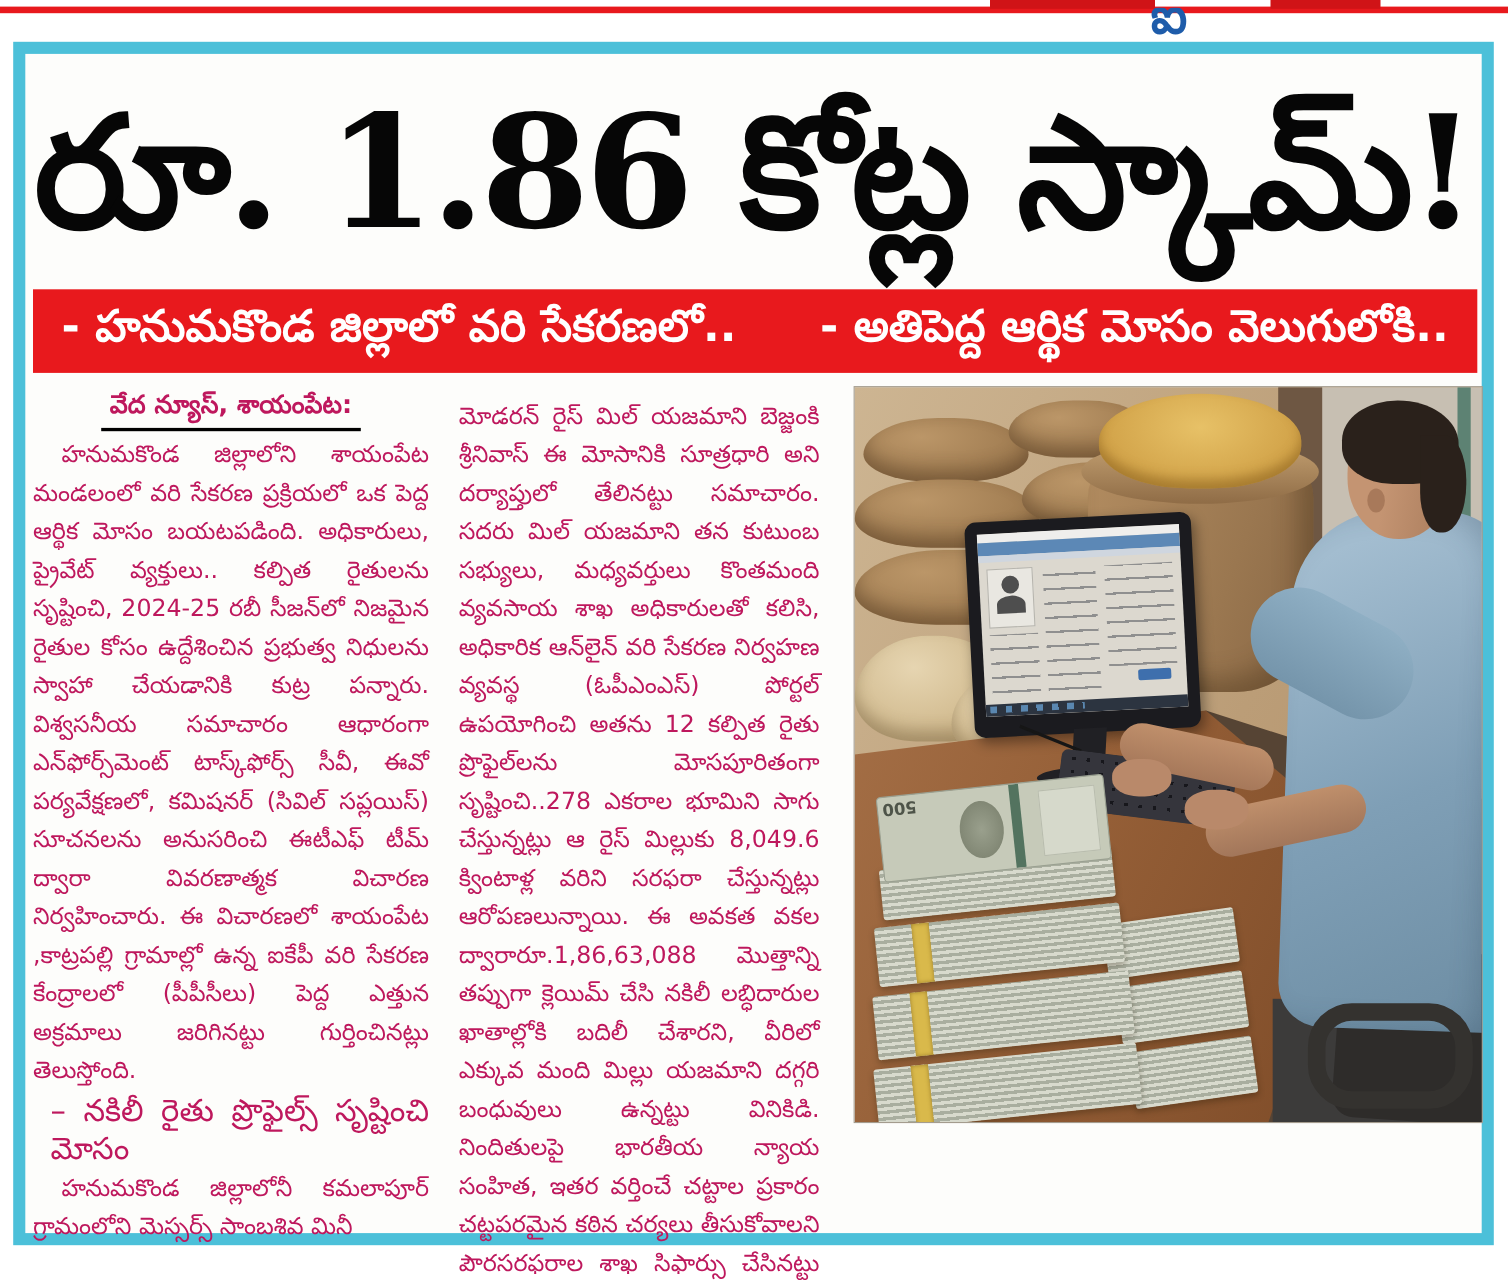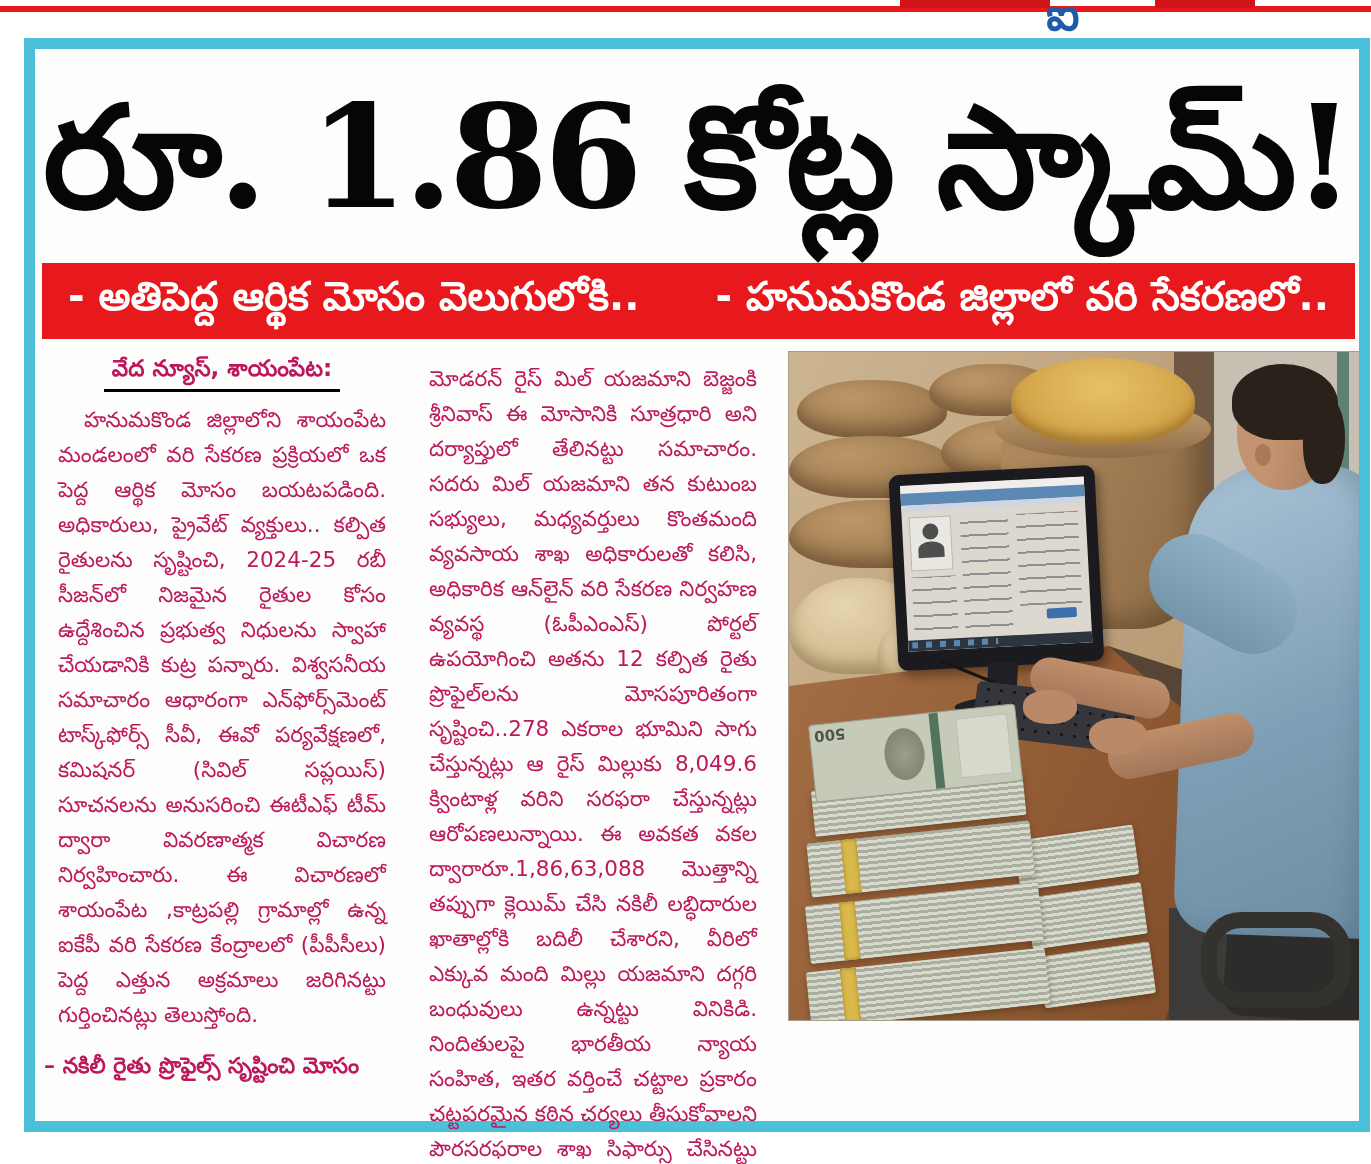--- a/index.html
+++ b/index.html
@@ -9,38 +9,38 @@
 
   
   .top-rule{left:0;top:6px;width:1371px;height:6px;background:#e8191d;}
   .mast-frag1{left:900px;top:0;width:150px;height:8px;background:#d01317;}
   .mast-frag2{left:1155px;top:0;width:100px;height:8px;background:#d01317;}
   .logo-clip{left:1046px;top:7px;width:60px;height:30px;overflow:hidden;}
   .logo-clip span{display:block;margin-top:-20px;font-size:46px;font-weight:bold;color:#1e5caa;
                   font-family:"DejaVu Sans",sans-serif;}
 
   
-  .frame{left:24px;top:38px;width:1346px;height:1094px;border:11px solid #4cc0d9;
+  .frame{left:12px;top:38px;width:1346px;height:1094px;border:11px solid #4cc0d9;
          box-sizing:border-box;background:#fdfdfb;}
   .headline{left:0;top:2px;width:100%;height:212px;line-height:212px;text-align:center;
             font-family:"DejaVu Serif","Liberation Serif",serif;font-weight:bold;
             font-size:142px;letter-spacing:-4px;color:#060606;white-space:nowrap;}
   .subbar{left:7px;top:214px;width:1313px;height:76px;background:#e8191d;display:flex;
           align-items:center;justify-content:space-between;padding:0 26px;box-sizing:border-box;}
   .subbar span{color:#ffffff;font-weight:bold;font-size:40px;white-space:nowrap;}
 
   
   .col{top:300px;text-align:justify;font-size:21.5px;line-height:35px;color:#be185d;}
   .col1{left:7px;width:360px;}
   .col2{left:382px;width:352px;}
   .byline{text-align:center;margin:2px 0 10px 0;}
   .byline b{font-size:23px;border-bottom:3px solid #000;padding:0 8px 8px 8px;}
-  .p-ind{text-indent:26px;margin:16px;}
+  .p-ind{text-indent:26px;margin:0;}
   .p-cont{margin:12px;}
-  .subhead2{font-weight:bold;font-size:22px;margin:1px 0 1px 2px;}
+  .subhead2{font-weight:normal;font-size:28px;margin:1px 0 1px 16px;}
 
   
   .photo{left:754px;top:303px;width:570px;height:668px;overflow:hidden;outline:1px solid #a49c8e;
          background:linear-gradient(118deg,#cdb592,#bb9d77 55%,#b18f69);}
   .photo .abs{position:absolute;}
   .wall-gray{right:0;top:0;width:152px;height:158px;background:#c7bfb2;}
   .pipe{right:10px;top:0;width:12px;height:122px;background:#5d8273;}
   .door{left:385px;top:0;width:40px;height:162px;background:#6e5743;}
   .sack{border-radius:46% 46% 42% 42%/58% 58% 44% 44%;
         background:radial-gradient(ellipse at 35% 30%,#bb9668,#9f7b50 70%,#8a6742);
@@ -142,30 +142,31 @@
   <div class="abs mast-frag2"></div>
   <div class="abs logo-clip">
     <span>ఐ</span>
   </div>
 
   <div class="abs frame">
 
     <div class="abs headline">రూ. 1.86 కోట్ల స్కామ్!</div>
 
     <div class="abs subbar">
+      <span>- హనుమకొండ జిల్లాలో వరి సేకరణలో..</span>
       <span>- అతిపెద్ద ఆర్థిక మోసం వెలుగులోకి..</span>
-      <span>- హనుమకొండ జిల్లాలో వరి సేకరణలో..</span>
     </div>
 
     <div class="abs col col1">
       <div class="byline">
         <b>వేద న్యూస్, శాయంపేట:</b>
       </div>
       <p class="p-ind">హనుమకొండ జిల్లాలోని శాయంపేట మండలంలో వరి సేకరణ ప్రక్రియలో ఒక పెద్ద ఆర్థిక మోసం బయటపడింది. అధికారులు, ప్రైవేట్ వ్యక్తులు.. కల్పిత రైతులను సృష్టించి, 2024-25 రబీ సీజన్‌లో నిజమైన రైతుల కోసం ఉద్దేశించిన ప్రభుత్వ నిధులను స్వాహా చేయడానికి కుట్ర పన్నారు. విశ్వసనీయ సమాచారం ఆధారంగా ఎన్‌ఫోర్స్‌మెంట్ టాస్క్‌ఫోర్స్ సీవీ, ఈవో పర్యవేక్షణలో, కమిషనర్ (సివిల్ సప్లయిస్) సూచనలను అనుసరించి ఈటీఎఫ్ టీమ్ ద్వారా వివరణాత్మక విచారణ నిర్వహించారు. ఈ విచారణలో శాయంపేట ,కాట్రపల్లి గ్రామాల్లో ఉన్న ఐకేపీ వరి సేకరణ కేంద్రాలలో (పీపీసీలు) పెద్ద ఎత్తున అక్రమాలు జరిగినట్టు గుర్తించినట్లు తెలుస్తోంది.</p>
       <p class="subhead2">– నకిలీ రైతు ప్రొఫైల్స్ సృష్టించి మోసం</p>
+      <p class="p-ind">హనుమకొండ జిల్లాలోనీ కమలాపూర్ గ్రామంలోని మెస్సర్స్ సాంబశివ మినీ</p>
     </div>
 
     <div class="abs col col2">
       <p class="p-cont">మోడరన్ రైస్ మిల్ యజమాని బెజ్జంకి శ్రీనివాస్ ఈ మోసానికి సూత్రధారి అని దర్యాప్తులో తేలినట్టు సమాచారం. సదరు మిల్ యజమాని తన కుటుంబ సభ్యులు, మధ్యవర్తులు కొంతమంది వ్యవసాయ శాఖ అధికారులతో కలిసి, అధికారిక ఆన్‌లైన్ వరి సేకరణ నిర్వహణ వ్యవస్థ (ఓపీఎంఎస్) పోర్టల్ ఉపయోగించి అతను 12 కల్పిత రైతు ప్రొఫైల్‌లను మోసపూరితంగా సృష్టించి..278 ఎకరాల భూమిని సాగు చేస్తున్నట్లు ఆ రైస్ మిల్లుకు 8,049.6 క్వింటాళ్ల వరిని సరఫరా చేస్తున్నట్లు ఆరోపణలున్నాయి. ఈ అవకత వకల ద్వారారూ.1,86,63,088 మొత్తాన్ని తప్పుగా క్లెయిమ్ చేసి నకిలీ లబ్ధిదారుల ఖాతాల్లోకి బదిలీ చేశారని, వీరిలో ఎక్కువ మంది మిల్లు యజమాని దగ్గరి బంధువులు ఉన్నట్టు వినికిడి. నిందితులపై భారతీయ న్యాయ సంహిత, ఇతర వర్తించే చట్టాల ప్రకారం చట్టపరమైన కఠిన చర్యలు తీసుకోవాలని పౌరసరఫరాల శాఖ సిఫార్సు చేసినట్టు సమాచారం. తదుపరి దర్యాప్తు క్రిమినల్ ప్రాసిక్యూషన్ ప్రారంభించి</p>
     </div>
 
     <div class="abs photo">
       <div class="abs wall-gray"></div>
       <div class="abs pipe"></div>
       <div class="abs door"></div>

